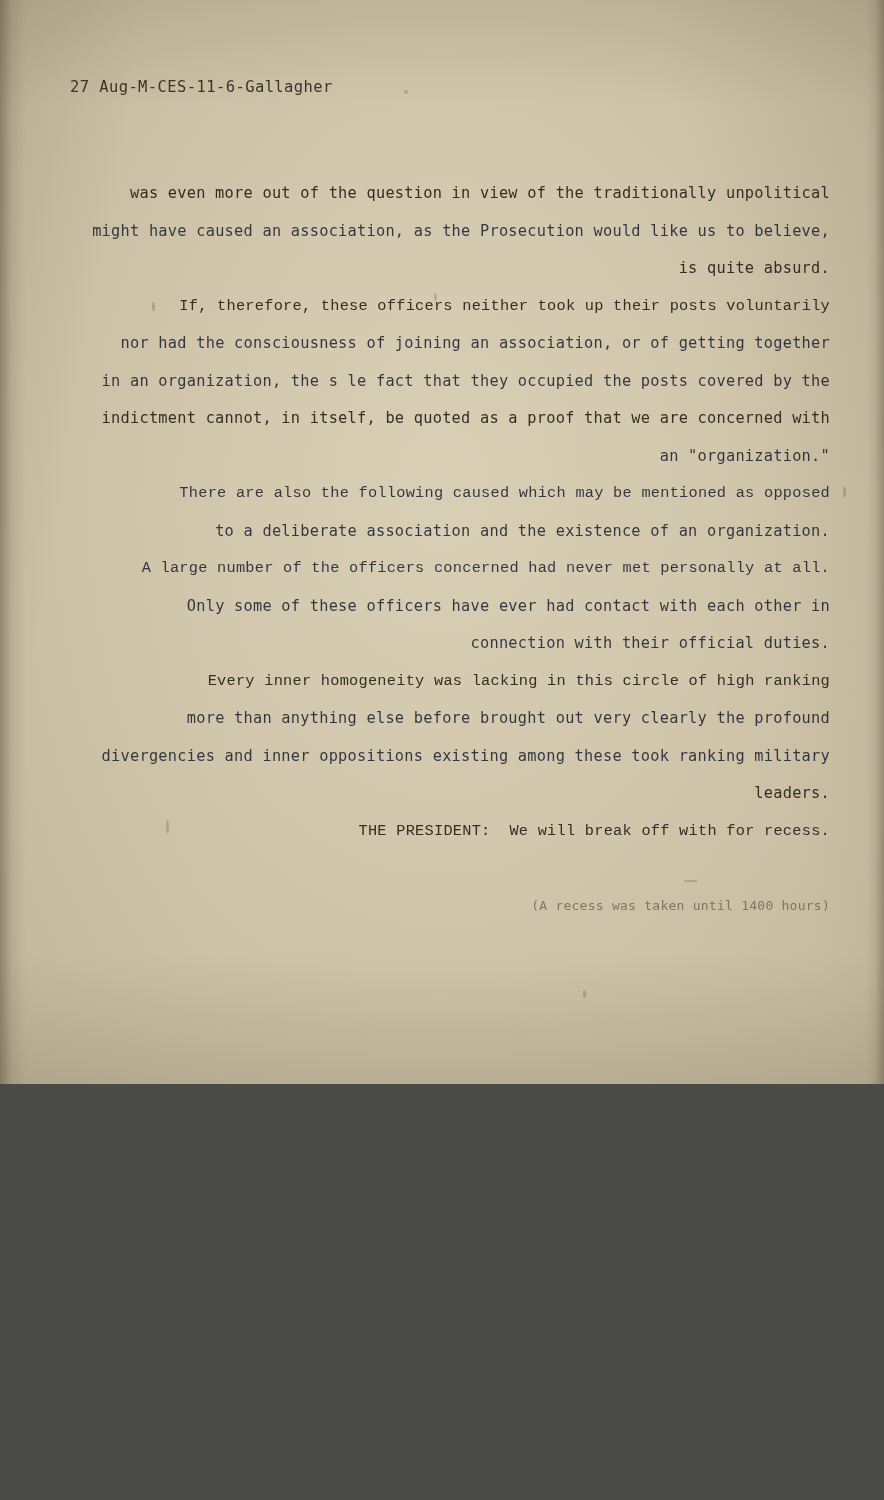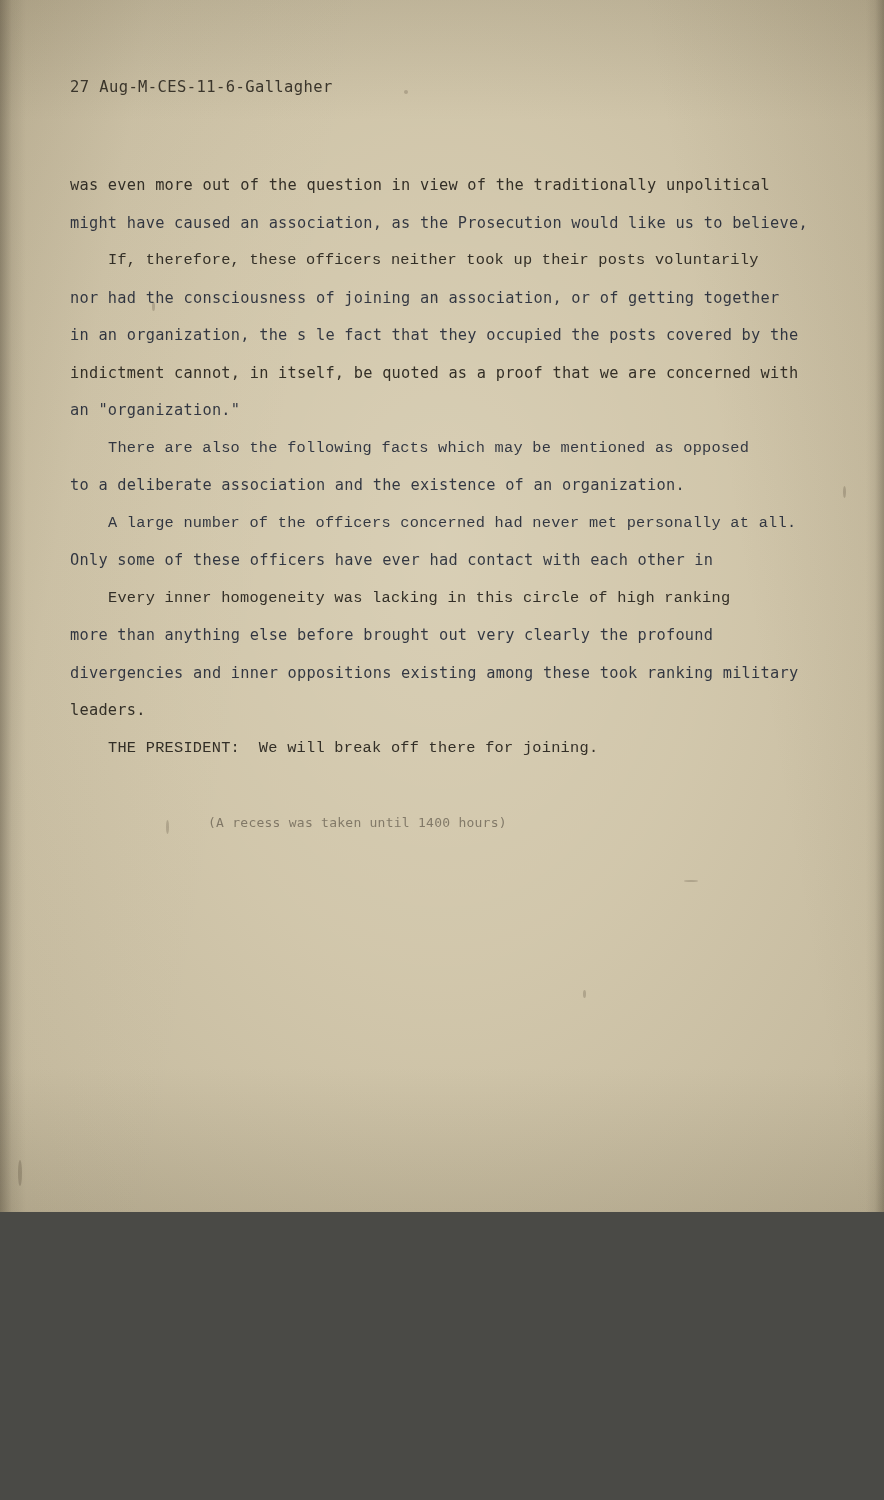--- a/index.html
+++ b/index.html
@@ -3,21 +3,21 @@
 <meta charset="utf-8">
 <style>
   html, body {
     margin: 0;
     padding: 0;
     background: #4a4a46;
   }
   .page {
     position: relative;
     width: 884px;
-    height: 1212px;
+    height: 1084px;
     margin: 0 auto;
     background: #cfc4a8;
     overflow: hidden;
     font-family: "DejaVu Sans Mono", "Liberation Mono", monospace;
     color: #2f2b24;
   }
   
   .page::before {
     content: "";
     position: absolute;
@@ -57,23 +57,24 @@
     position: absolute;
     top: 78px;
     left: 70px;
     font-size: 15.5px;
     letter-spacing: 0.4px;
     color: #3a352b;
     white-space: nowrap;
   }
   .body-block {
     position: absolute;
-    top: 167px;
+    top: 175px;
     left: 70px;
     width: 760px;
+    text-align: right;
   }
   .para {
     margin: 0 0 0 0;
   }
   .line {
     font-size: 15.3px;
     line-height: 37.5px;
     letter-spacing: 0.25px;
     white-space: pre;
     color: #332f27;
@@ -123,49 +124,51 @@
 
   <div class="content">
 
     <div class="header-line">27 Aug-M-CES-11-6-Gallagher</div>
 
     <div class="body-block">
 
       <div class="para">
         <div class="line">was even more out of the question in view of the traditionally unpolitical</div>
         <div class="line dim">might have caused an association, as the Prosecution would like us to believe,</div>
+        <div class="line">is quite absurd.</div>
       </div>
 
       <div class="para">
         <div class="line indent">If, therefore, these officers neither took up their posts voluntarily</div>
         <div class="line dim">nor had the consciousness of joining an association, or of getting together</div>
         <div class="line dim">in an organization, the s le fact that they occupied the posts covered by the</div>
         <div class="line">indictment cannot, in itself, be quoted as a proof that we are concerned with</div>
         <div class="line dim">an "organization."</div>
       </div>
 
       <div class="para">
-        <div class="line indent dim">There are also the following facts which may be mentioned as opposed</div>
+        <div class="line indent dim">There are also the following caused which may be mentioned as opposed</div>
         <div class="line dim">to a deliberate association and the existence of an organization.</div>
       </div>
 
       <div class="para">
         <div class="line indent dim">A large number of the officers concerned had never met personally at all.</div>
         <div class="line dim">Only some of these officers have ever had contact with each other in</div>
+        <div class="line dim">connection with their official duties.</div>
       </div>
 
       <div class="para">
         <div class="line indent">Every inner homogeneity was lacking in this circle of high ranking</div>
         <div class="line dim">more than anything else before brought out very clearly the profound</div>
         <div class="line dim">divergencies and inner oppositions existing among these took ranking military</div>
         <div class="line">leaders.</div>
       </div>
 
       <div class="para">
-        <div class="line indent">THE PRESIDENT:  We will break off there for joining.</div>
+        <div class="line indent">THE PRESIDENT:  We will break off with for recess.</div>
       </div>
 
       <div class="gap"></div>
 
       <div class="recess-line">(A recess was taken until 1400 hours)</div>
 
     </div>
 
   </div>
 </div>

